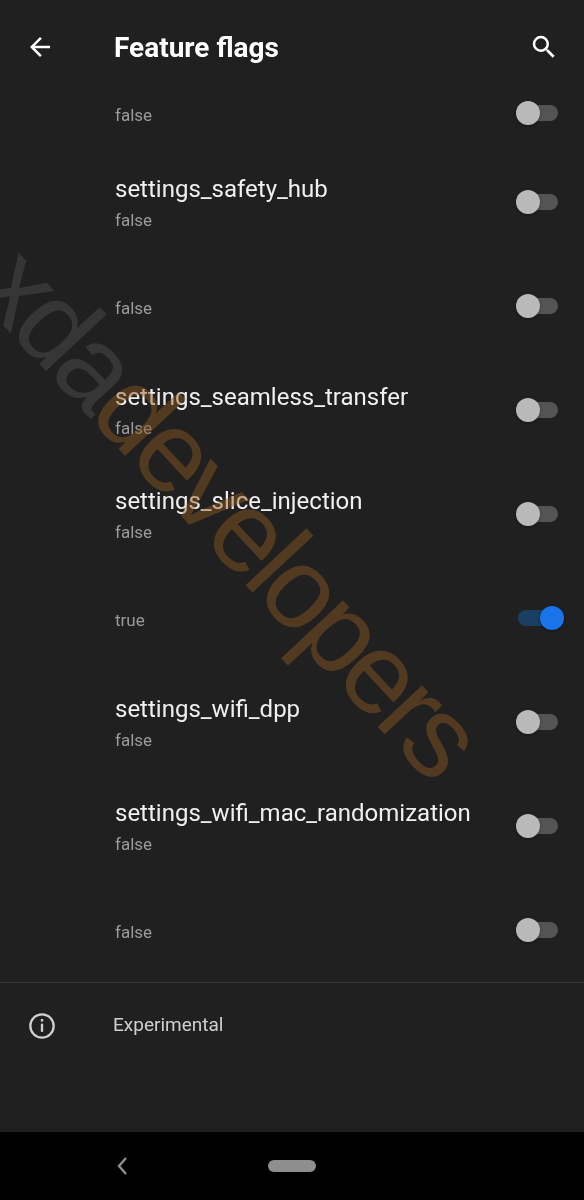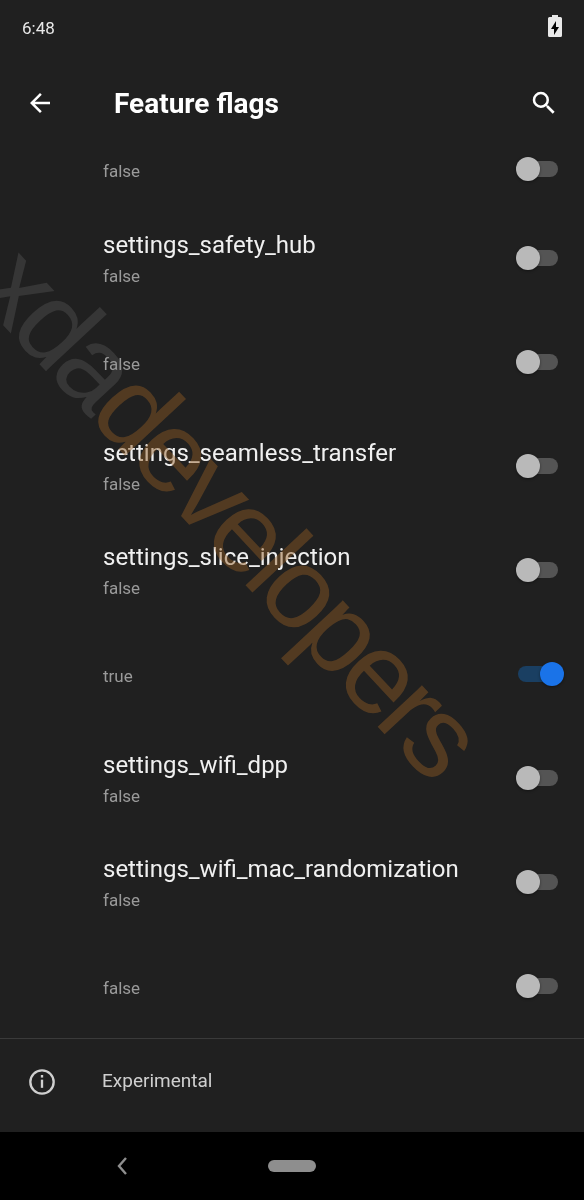--- a/index.html
+++ b/index.html
@@ -21,21 +21,21 @@
     .appbar {
       height:94px; display:flex; align-items:center;
       padding:0 20px;
     }
     .appbar .title {
       font-size:28px; font-weight:700; margin-left:54px; flex:1;
       color:#fff;
     }
     .icon-btn { width:40px; height:40px; display:flex; align-items:center; justify-content:center; cursor:pointer; }
     
-    .list { position:relative; }
+    .list { position:relative;padding-left:12px; }
     .item {
       display:flex; align-items:center;
       padding:15px 20px 15px 103px;
       min-height:104px;
     }
     .item.first { min-height:56px; padding-top:0; padding-bottom:18px; }
     .item-text { flex:1; padding-right:8px; }
     .item-title {
       font-size:24px; color:#f0f0f0; line-height:1.3;
       word-break:break-all;
@@ -51,21 +51,21 @@
       position:absolute; top:0; width:24px; height:24px;
       border-radius:50%; background:#b9b9b9; left:0;
       box-shadow:0 1px 3px rgba(0,0,0,.4);
     }
     .switch.on .track { background:#1a3f62; }
     .switch.on .thumb { background:#1a73e8; left:24px; }
     
     .divider { height:1px; background:#3a3a3a; }
     .footer-item {
       display:flex; align-items:center;
-      padding:20px 20px 20px 28px; min-height:82px;
+      padding:20px 20px 20px 28px; min-height:82px;gap:11px;
     }
     .footer-item .lead-icon { width:24px; height:24px; margin-right:50px; }
     .footer-item .label { font-size:19px; color:#cfcfcf; }
     
     .navbar {
       position:absolute; bottom:0; left:0; right:0; height:68px;
       background:#000; display:flex; align-items:center; justify-content:center;
     }
     .nav-back { position:absolute; left:116px; top:24px; }
     .nav-pill {
@@ -80,29 +80,20 @@
       pointer-events:none;
       font-family:Arial,sans-serif;
     }
     .watermark .dev { color:rgba(145,90,35,.45); }
   </style>
 </head>
 <body>
 
 <div class="app">
 
-  <div class="status">
-    <span>6:48</span>
-    <span class="status-right">
-      <svg viewBox="0 0 14 22">
-          <path fill="#e8e8e8" d="M10 2V0H4v2H1.5A1.5 1.5 0 000 3.5v17A1.5 1.5 0 001.5 22h11a1.5 1.5 0 001.5-1.5v-17A1.5 1.5 0 0012.5 2H10z"></path>
-          <path fill="#000" d="M8 6l-5 8h3v6l5-8H8z"></path>
-        </svg>
-    </span>
-  </div>
 
   <div class="appbar">
     <div class="icon-btn">
       <svg width="30" height="30" viewBox="0 0 24 24">
           <path fill="#ffffff" d="M20 11H7.83l5.59-5.59L12 4l-8 8 8 8 1.41-1.41L7.83 13H20z"></path>
         </svg>
     </div>
     <div class="title">Feature flags</div>
     <div class="icon-btn">
       <svg width="30" height="30" viewBox="0 0 24 24">

